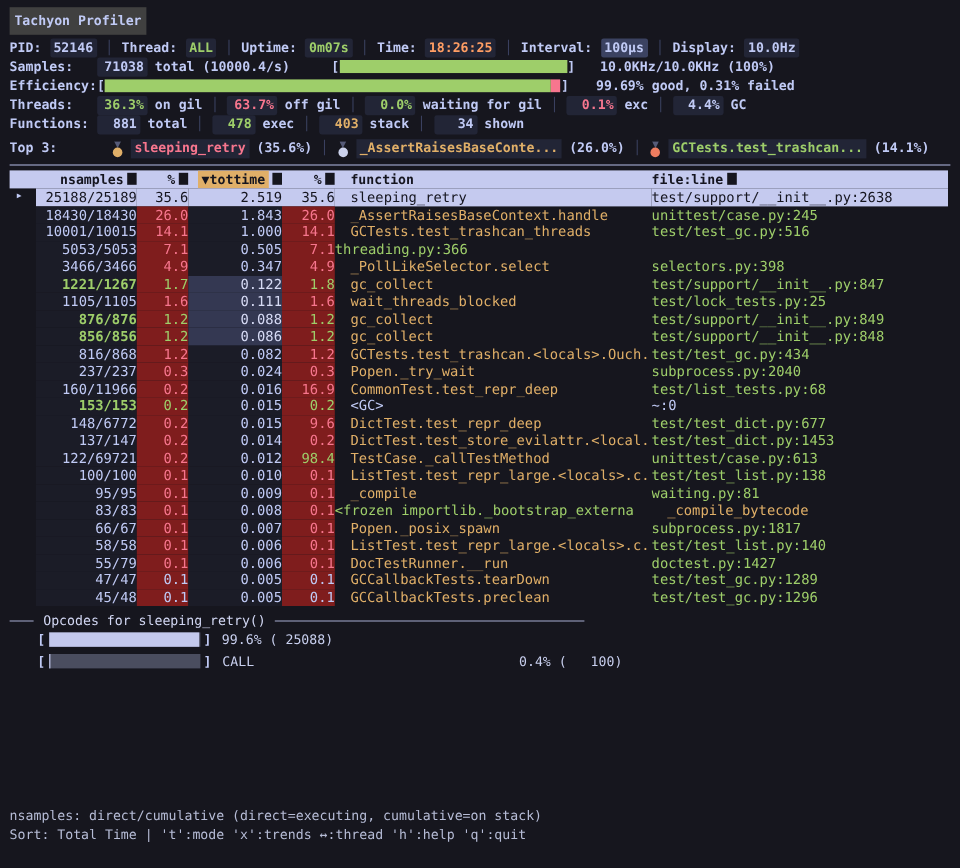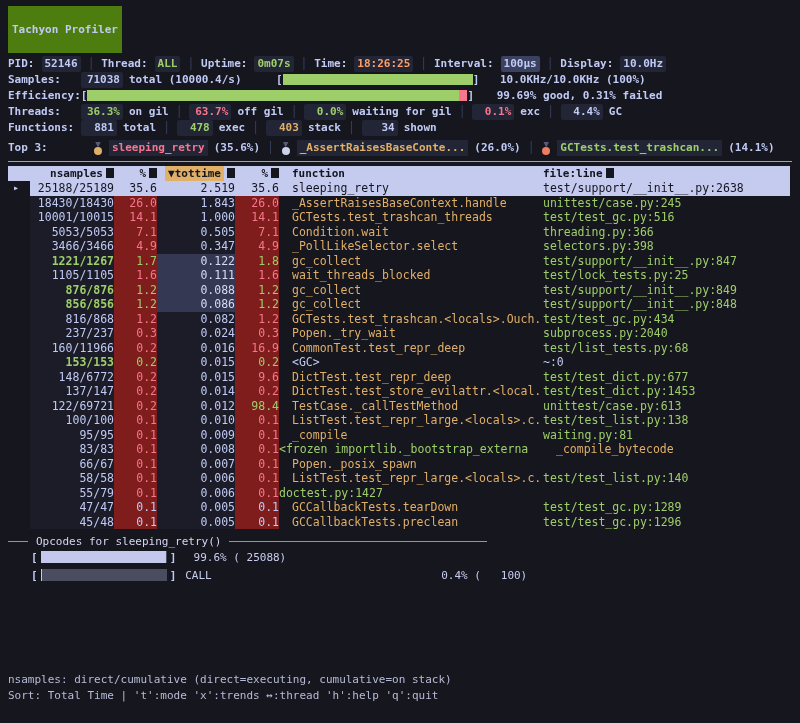--- a/index.html
+++ b/index.html
@@ -5,21 +5,21 @@
   html,body{margin:0;padding:0}
   body{
     width:800px;height:723px;overflow:hidden;position:relative;
     background:#16161e;color:#c0caf5;
     font-family:"DejaVu Sans Mono",monospace;font-size:11px;
   }
   .c-fg{color:#c0caf5}.c-green{color:#9ece6a}.c-red{color:#f7768e}
   .c-yellow{color:#e0af68}.c-orange{color:#ff9e64}
   .top{padding:6px 8px 0;font-weight:700}
   .line{height:16px;line-height:16px;white-space:nowrap;position:relative}
-  .apptitle{display:inline-block;background:#4d7c0f;padding:16px 4px;height:15px;line-height:15px;margin-bottom:3px}
+  .apptitle{display:inline-block;background:#404040;padding:4px 4px;height:15px;line-height:15px;margin-bottom:3px}
   .lbl{margin-right:7px}
   .badge{background:#222536;padding:0 3px;border-radius:2px}
   .badge-bright{background:#3b4261}
   .sep{color:#3b4261;padding:0 7px;font-weight:400}
   .sitem,.titem,.fitem,.t3item{display:inline-flex;align-items:center}
   .flexline{display:flex;align-items:center}
   .slabel{width:66px;flex:0 0 auto}
   .nval{display:inline-block;min-width:36px;text-align:right}
   .tl,.fl2{margin-left:6px}
   .brk{font-weight:700;color:#c0caf5}
@@ -59,21 +59,21 @@
   .ops{margin:5px 8px 0}
   .ops-head{display:flex;align-items:center;height:14px}
   .dash{border-top:1px solid #8f94b4;height:0}
   .dash-s{width:20px;margin-right:8px}
   .dash-l{width:258px;margin-left:8px}
   .ops-title{font-weight:400;color:#d2d7f3}
   .ops-row{display:flex;align-items:center;height:16px;margin:1px 0 2px;padding-left:23px}
   .ops-bar{width:126px;height:12px;background:#4a4d5f;margin:0 3px;position:relative;flex:0 0 auto}
   .ops-fill{position:absolute;left:0;top:0;bottom:0;background:#c3c8ec}
   .ops-name{margin-left:9px;width:232px;color:#c8cfee}
-  .ops-pct{white-space:pre;text-align:right;width:110px;color:#c8cfee}
+  .ops-pct{white-space:pre;text-align:center;width:110px;color:#c8cfee}
   .footer{position:absolute;left:8px;top:672px;color:#b6bcd6;line-height:16px}
   .t3name{padding:0 3px;background:#222536;font-weight:700}
   .t3pct{margin-left:6px}
   .medal{position:relative;width:10px;height:13px;display:inline-block;margin-right:6px;flex:0 0 auto}
   .medal .rib{position:absolute;top:0;left:2px;width:6px;height:6px;background:#565b78;clip-path:polygon(0 0,100% 0,50% 100%)}
   .medal .disc{position:absolute;bottom:0;left:1px;width:8px;height:8px;border-radius:50%;background:currentColor}
   .medal.c-gold{color:#e0af68}.medal.c-silver{color:#ccd2ec}.medal.c-bronze{color:#ef7d60}
 </style>
 </head>
 <body>
@@ -255,21 +255,20 @@
     <span class="cell num p2 c-red">14.1</span>
     <span class="cell fn">GCTests.test_trashcan_threads</span>
     <span class="cell flc">test/test_gc.py:516</span>
   </div>
     <div class="trow">
     <span class="cell gut"></span>
     <span class="cell ns">5053/5053</span>
     <span class="cell num p1 c-red">7.1</span>
     <span class="cell num tt">0.505</span>
     <span class="cell num p2 c-red">7.1</span>
-    <span class="cell fn">Condition.wait</span>
     <span class="cell flc">threading.py:366</span>
   </div>
     <div class="trow">
     <span class="cell gut"></span>
     <span class="cell ns">3466/3466</span>
     <span class="cell num p1 c-red">4.9</span>
     <span class="cell num tt">0.347</span>
     <span class="cell num p2 c-red">4.9</span>
     <span class="cell fn">_PollLikeSelector.select</span>
     <span class="cell flc">selectors.py:398</span>
@@ -400,36 +399,38 @@
     <span class="cell flc">&lt;frozen importlib._bootstrap_externa</span>
     <span class="cell fn">_compile_bytecode</span>
   </div>
     <div class="trow">
     <span class="cell gut"></span>
     <span class="cell ns">66/67</span>
     <span class="cell num p1 c-red">0.1</span>
     <span class="cell num tt">0.007</span>
     <span class="cell num p2 c-red">0.1</span>
     <span class="cell fn">Popen._posix_spawn</span>
+    <span class="cell flc">subprocess.py:1817</span>
   </div>
     <div class="trow">
     <span class="cell gut"></span>
     <span class="cell ns">58/58</span>
     <span class="cell num p1 c-red">0.1</span>
     <span class="cell num tt">0.006</span>
     <span class="cell num p2 c-red">0.1</span>
     <span class="cell fn">ListTest.test_repr_large.&lt;locals&gt;.c...</span>
     <span class="cell flc">test/test_list.py:140</span>
   </div>
     <div class="trow">
     <span class="cell gut"></span>
     <span class="cell ns">55/79</span>
     <span class="cell num p1 c-red">0.1</span>
     <span class="cell num tt">0.006</span>
     <span class="cell num p2 c-red">0.1</span>
+    <span class="cell fn">DocTestRunner.__run</span>
     <span class="cell flc">doctest.py:1427</span>
   </div>
     <div class="trow">
     <span class="cell gut"></span>
     <span class="cell ns">47/47</span>
     <span class="cell num p1 c-fg">0.1</span>
     <span class="cell num tt">0.005</span>
     <span class="cell num p2 c-fg">0.1</span>
     <span class="cell fn">GCCallbackTests.tearDown</span>
     <span class="cell flc">test/test_gc.py:1289</span>

